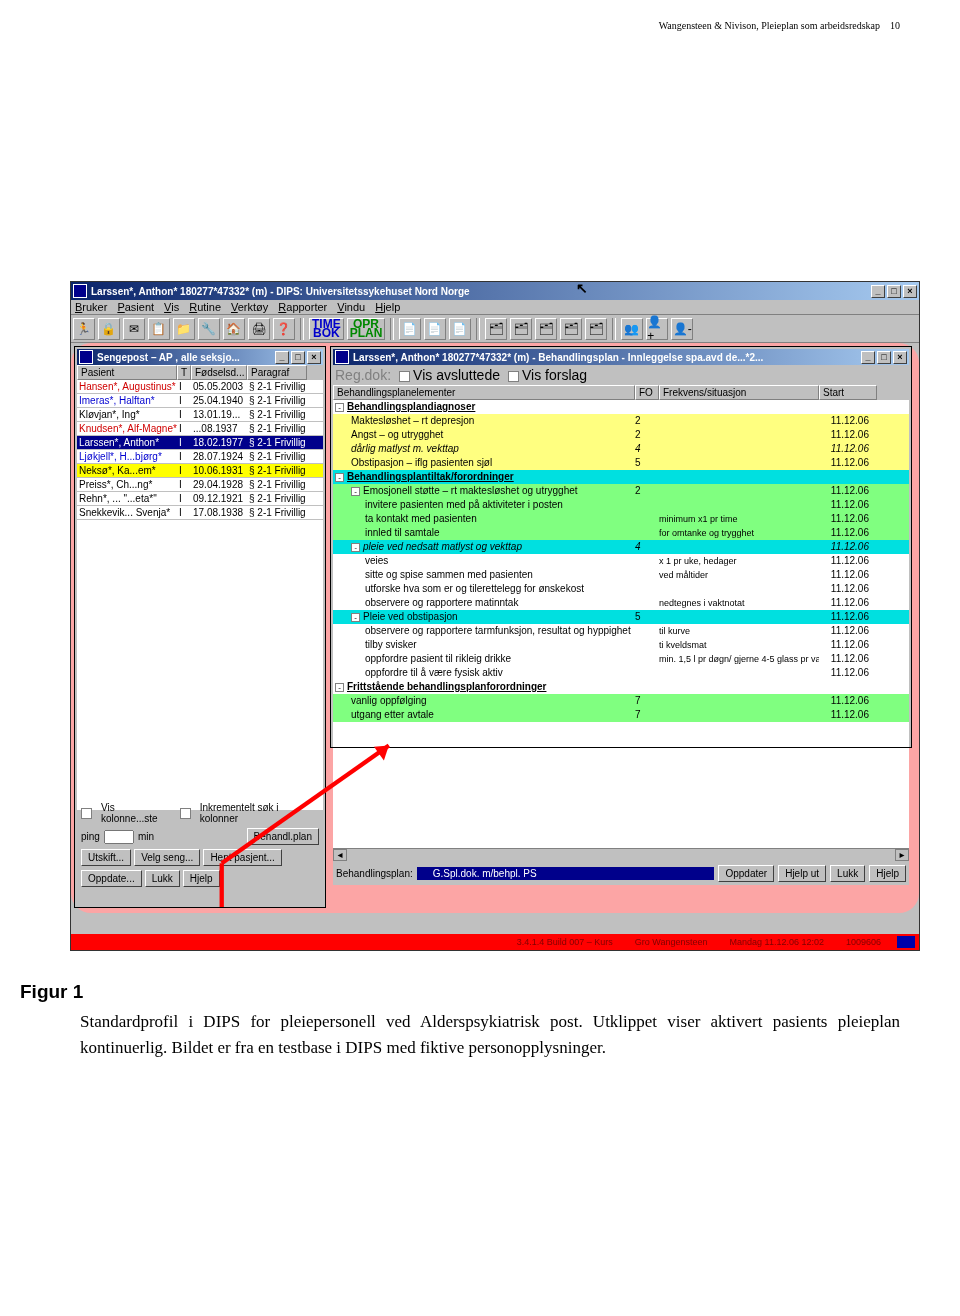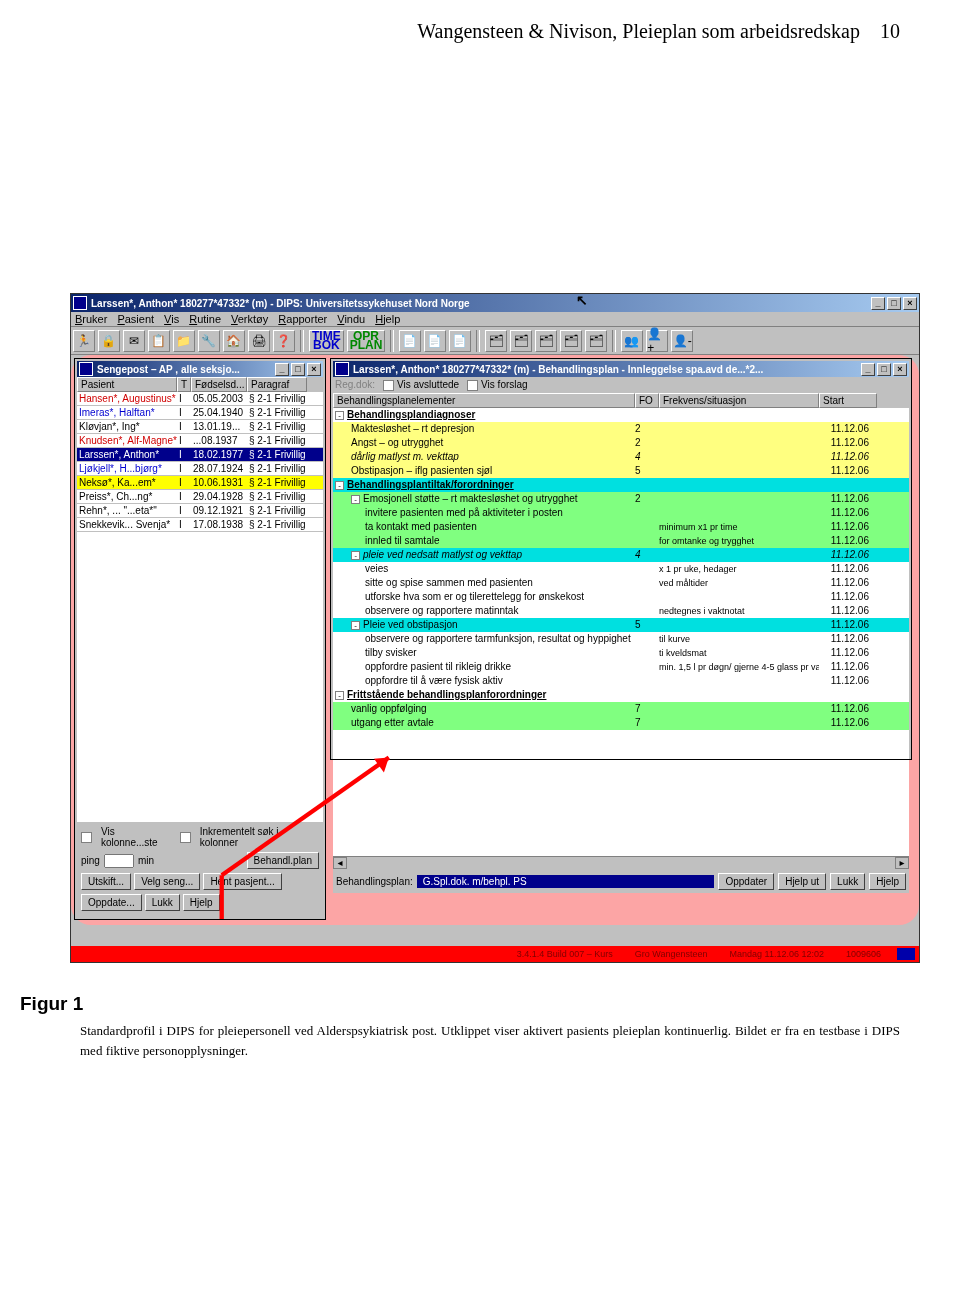--- a/index.html
+++ b/index.html
@@ -1,18 +1,18 @@
 <!DOCTYPE html>
 <html><head>
 <meta charset="utf-8">
 <style>
 * { box-sizing: border-box; margin: 0; padding: 0; }
 body { font-family: Georgia, 'Times New Roman', serif; background: #fff; width: 960px; margin: 0 auto; color:#000; }
 .page { padding: 20px 60px 40px 70px; position: relative; }
-.header-line { text-align: right; font-size: 20px; margin-bottom: 250px; }
+.header-line { text-align: right; font-size: 10px; margin-bottom: 250px; }
 .screenshot { position: relative; width: 850px; height: 670px; background: #c0c0c0; border: 1px solid #333; font-family: 'MS Sans Serif', Tahoma, Arial, sans-serif; font-size: 10px; }
 .titlebar { background: linear-gradient(to right,#0a246a,#a6caf0); color:#fff; height:18px; display:flex; align-items:center; padding:0 2px; font-weight:bold; }
 .titlebar .icon { width:14px; height:14px; background:#00008b; margin-right:4px; display:inline-block; border:1px solid #fff; }
 .winbtns { margin-left:auto; display:flex; gap:2px; }
 .winbtn { width:14px; height:13px; background:#c0c0c0; border:1px solid #fff; border-right-color:#404040; border-bottom-color:#404040; font-size:9px; line-height:11px; text-align:center; color:#000; }
 .menubar { background:#c0c0c0; padding:1px 4px; display:flex; gap:10px; font-size:11px; border-bottom:1px solid #808080; }
 .menubar span { text-decoration:underline; text-decoration-color:transparent; }
 .menubar span::first-letter { text-decoration:underline; }
 .toolbar { background:#c0c0c0; padding:2px; display:flex; gap:3px; align-items:center; border-bottom:1px solid #808080; height:28px; }
 .tbtn { width:22px; height:22px; background:#c0c0c0; border:1px solid #fff; border-right-color:#808080; border-bottom-color:#808080; display:flex; align-items:center; justify-content:center; font-size:12px; }
@@ -22,40 +22,40 @@
 .subwin { position:absolute; background:#c0c0c0; border:2px solid #c0c0c0; outline:1px solid #000; }
 .subwin .titlebar { font-size:10px; height:16px; }
 .left-win { left:4px; top:4px; width:250px; height:560px; }
 .right-win { left:260px; top:4px; width:580px; height:400px; }
 .table-hdr { display:flex; background:#c0c0c0; font-size:10px; }
 .th { border:1px solid #fff; border-right-color:#808080; border-bottom-color:#808080; padding:1px 3px; background:#c0c0c0; overflow:hidden; white-space:nowrap; }
 .left-body { background:#fff; height:430px; overflow:hidden; }
 .lrow { display:flex; font-size:10px; border-bottom:1px solid #c0c0c0; }
 .lrow .c { padding:1px 2px; white-space:nowrap; overflow:hidden; }
 .lrow .c1 { width:100px; } .lrow .c2{width:14px;} .lrow .c3{width:56px;} .lrow .c4{width:60px;}
-.right-top { background:#c0c0c0; padding:2px; display:flex; gap:8px; font-size:10px; align-items:center; }
+.right-top { background:#c0c0c0; padding:2px; display:flex; gap:8px; font-size:14px; align-items:center; }
 .checkbox { width:11px; height:11px; background:#fff; border:1px solid #808080; display:inline-block; vertical-align:middle; margin-right:3px; }
 .right-body { background:#fff; height:448px; overflow:hidden; }
 .rrow { display:flex; font-size:10px; padding:0 2px; line-height:14px; }
 .rrow .t { flex:0 0 300px; white-space:nowrap; overflow:hidden; }
 .rrow .f { flex:0 0 24px; } .rrow .s { flex:0 0 160px; white-space:nowrap; overflow:hidden; font-size:9px;} .rrow .d { flex:0 0 50px; text-align:right;}
 .indent1{padding-left:16px;} .indent2{padding-left:30px;}
 .treebox{display:inline-block;width:9px;height:9px;border:1px solid #808080;text-align:center;line-height:7px;font-size:8px;margin-right:3px;background:#fff;}
 .bg-yellow{background:#ffff80;} .bg-cyan{background:#00e0e0;} .bg-green{background:#80ff80;}
-.left-bottom { position:absolute; bottom:4px; left:2px; right:2px; }
+.left-bottom { position:absolute; bottom:16px; left:2px; right:2px; }
 .btn { background:#c0c0c0; border:1px solid #fff; border-right-color:#404040; border-bottom-color:#404040; padding:2px 6px; font-size:10px; }
 .right-bottom { background:#c0c0c0; padding:3px; display:flex; gap:4px; align-items:center; font-size:10px; }
-.editbox { background:#00008b; color:#fff; padding:1px 6px; flex:1; font-size:10px; }
+.editbox { background:#00008b; color:#fff; padding:1px 16px; flex:1; font-size:10px; }
 .statusbar { background:#ff0000; height:16px; position:absolute; bottom:0; left:0; right:0; display:flex; font-size:9px; color:#800000; align-items:center; padding:0 4px; gap:10px; }
 .statusbar .cell{ background:#ff0000; padding:0 6px; }
 .cursor-arrow { position:absolute; left:505px; top:-2px; font-size:14px; color:#000; }
 .red-arrow { position:absolute; left:126px; top:356px; width:210px; height:210px; pointer-events:none; z-index:50; }
 .caption { margin-top:30px; margin-left:-50px; }
 .caption h3 { font-family: Arial, sans-serif; font-weight:bold; font-size:19px; margin-bottom:6px; }
-.caption p { font-size:13px; line-height:1.55; text-align:justify; margin-left:60px; }
+.caption p { font-size:17px; line-height:1.55; text-align:justify; margin-left:60px; }
 .italic{font-style:italic;}
 .red-text{color:#d00000;}
 .blue-text{color:#0000d0;}
 </style>
 </head>
 <body>
 
 <div class="page">
   <div class="header-line">
     <span>Wangensteen &amp; Nivison, Pleieplan som arbeidsredskap</span>&nbsp;&nbsp;&nbsp;

